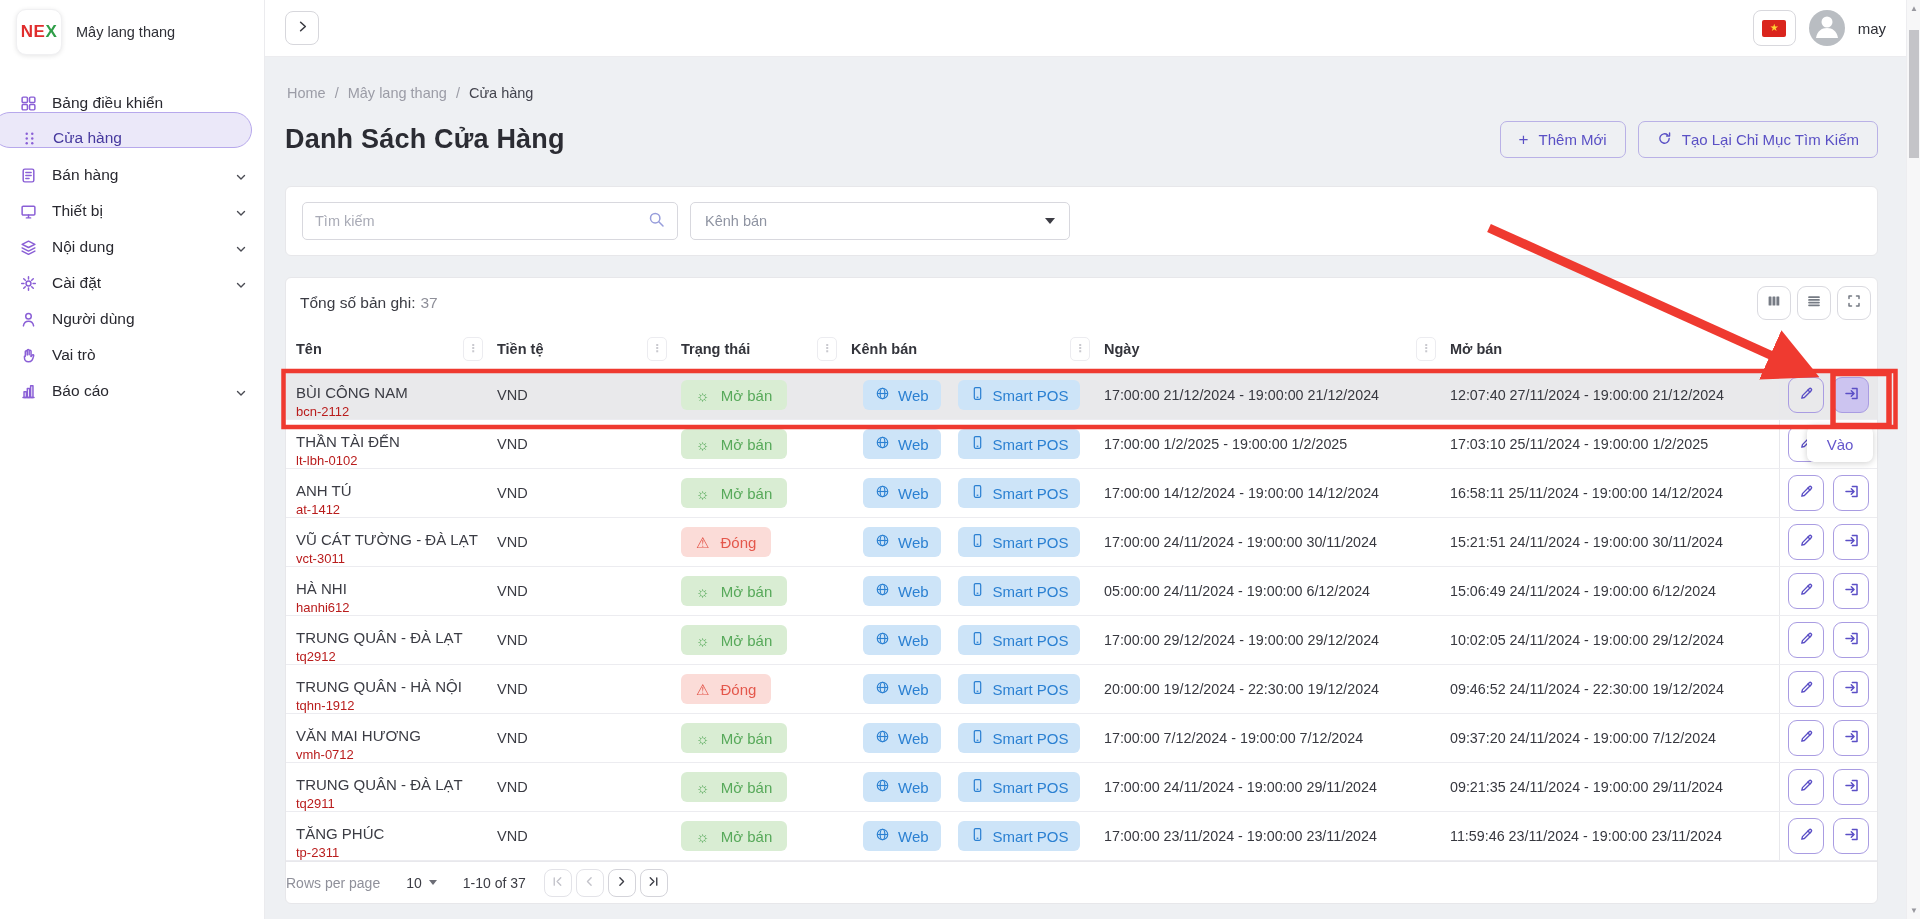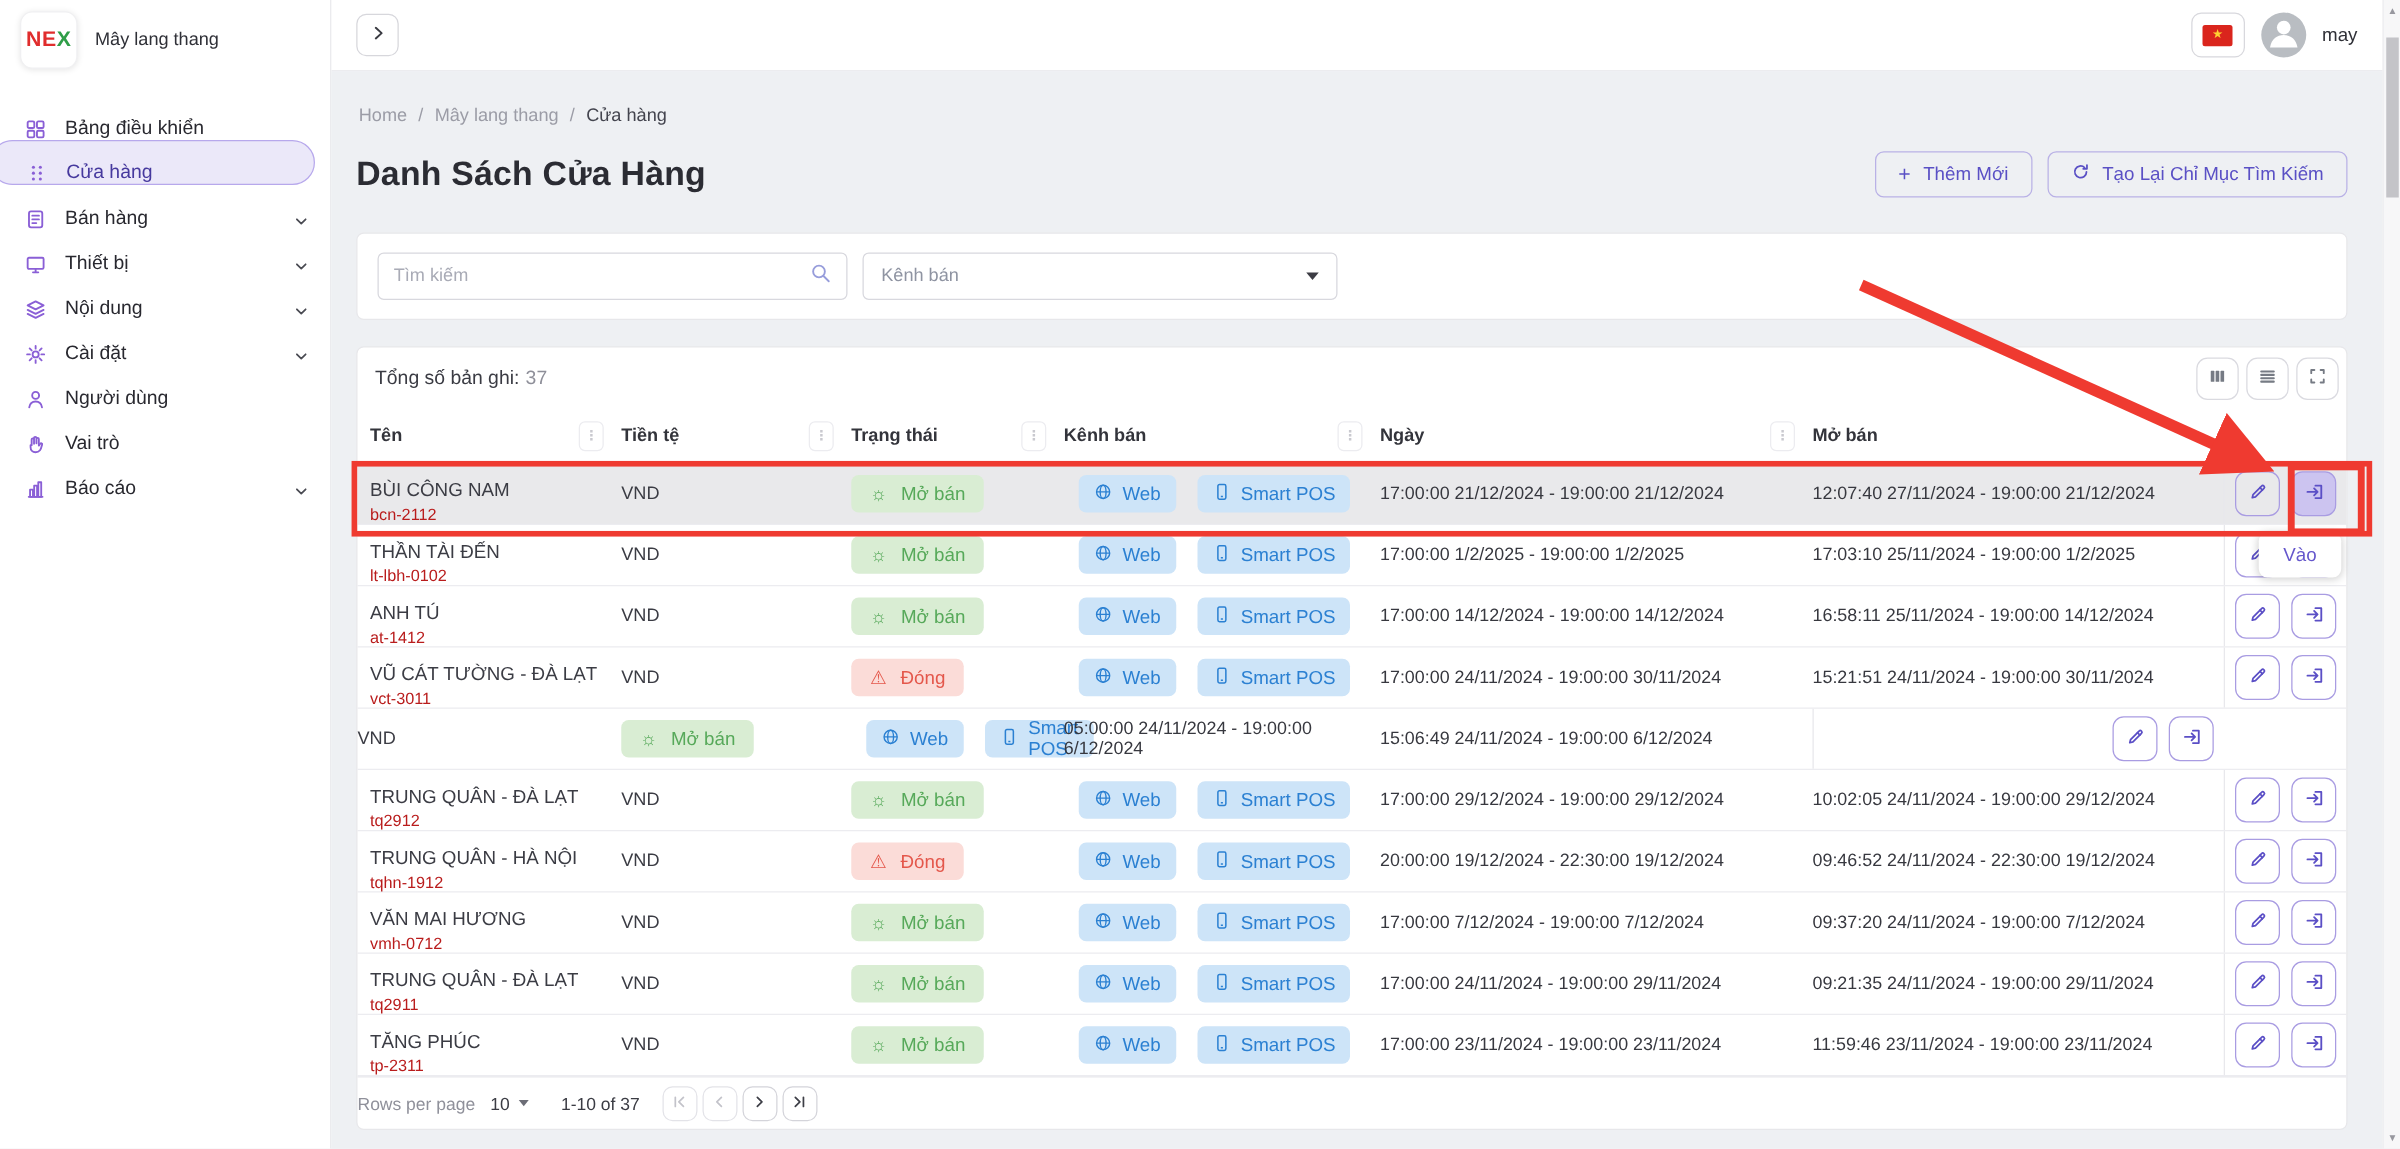--- a/index.html
+++ b/index.html
@@ -109,21 +109,21 @@
   .icon-btn svg { width:17px; height:17px; }
   .trow.highlighted .enter-btn { background:#ccc4f0; }
   .tooltip { position:absolute; right:4px; top:50%; transform:translateY(-50%);
     width:66px; height:36px; background:#fff; border-radius:7px;
     box-shadow:0 1px 7px rgba(0,0,0,.20); color:#6557cc; font-size:15px;
     display:flex; align-items:center; justify-content:center; z-index:8; }
   
   .tfoot { height:42px; border-top:1px solid #e8e8ec; display:flex; align-items:center;
     padding-right:12px; font-size:14px; }
   .rpp-label { color:#8f909a; }
-  .rpp-value { color:#3b3c44; margin-left:12px; display:flex; align-items:center; gap:7px; cursor:pointer; }
+  .rpp-value { color:#3b3c44; margin-left:26px; display:flex; align-items:center; gap:7px; cursor:pointer; }
   .rpp-caret { width:0; height:0; border-left:4.5px solid transparent; border-right:4.5px solid transparent;
     border-top:5.5px solid #6c6d76; }
   .range-text { color:#3b3c44; margin-left:26px; }
   .pager { display:flex; gap:4px; margin-left:18px; }
   .pager-btn { width:28px; height:28px; border:1px solid #d4d4da; border-radius:8px; background:#fff;
     display:flex; align-items:center; justify-content:center; cursor:pointer; }
   .pager-btn svg { width:13px; height:13px; }
   .pager-btn.disabled { border-color:#e3e3e8; }
   .pager-btn.disabled svg { stroke:#c3c3ca; }
   .pager-btn.enabled svg { stroke:#3d3e46; }
@@ -620,20 +620,24 @@
           <svg viewBox="0 0 16 16" fill="none" stroke="#5b4fc6" stroke-width="1.4" stroke-linecap="round" stroke-linejoin="round">
                     <path d="M2.8 8h7.4M7.8 5.4 10.4 8l-2.6 2.6"></path>
                     <path d="M8.8 3.3h4.4v9.4H8.8"></path>
                   </svg>
         </span>
       </button>
     </div>
   </div>
 
   <div class="tgrid trow">
+    <div class="name-cell">
+      <span class="store-name">HÀ NHI</span>
+      <span class="store-code">hanhi612</span>
+    </div>
     <div class="currency-cell">VND</div>
     <div>
       <span class="badge open">
         <span class="badge-ic">☼</span>
         <span class="badge-label">Mở bán</span>
       </span>
     </div>
     <div class="channel-cell">
       <span class="chip">
         <span>

